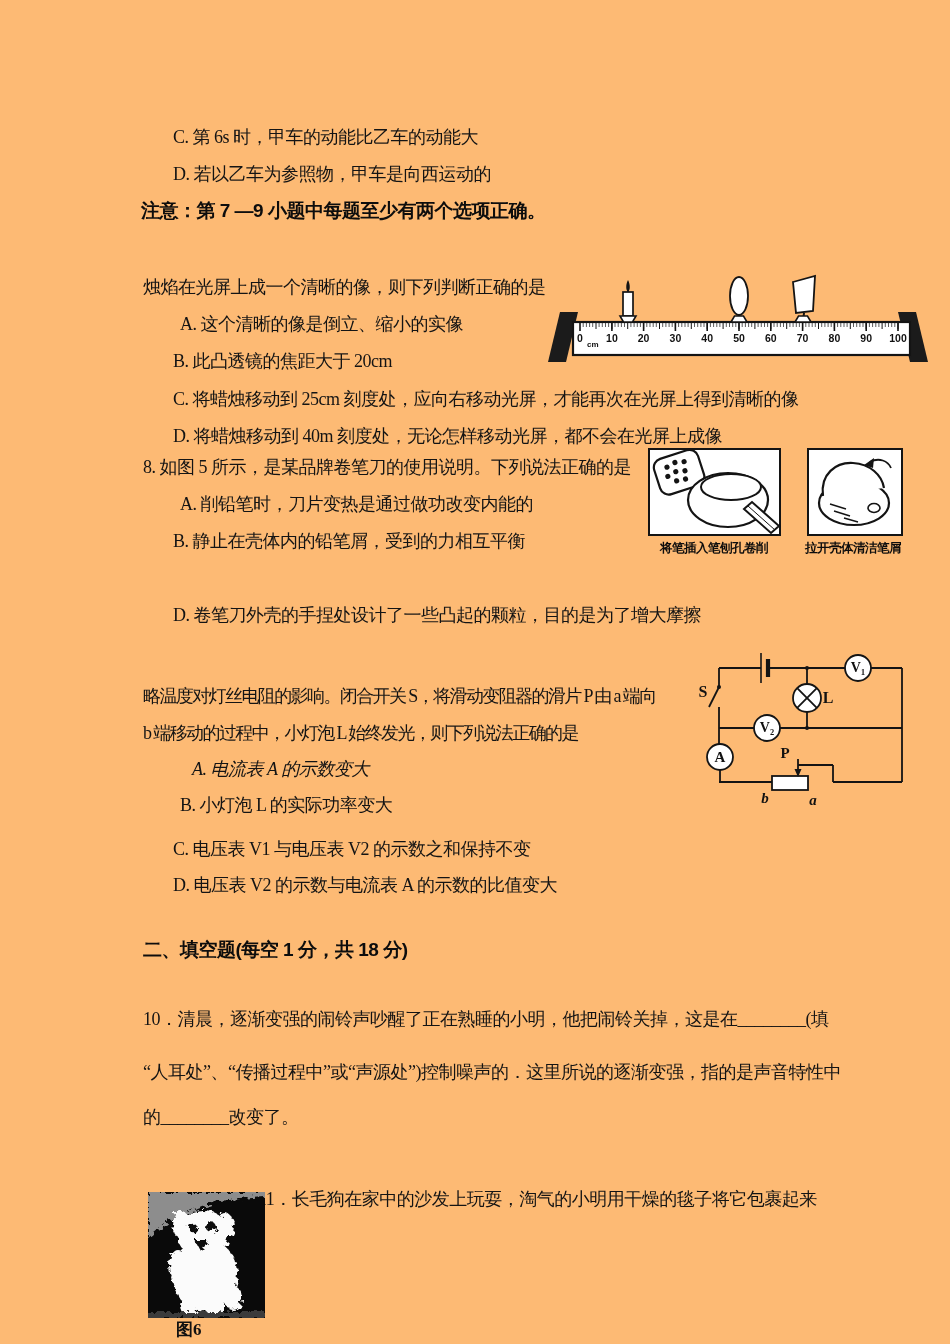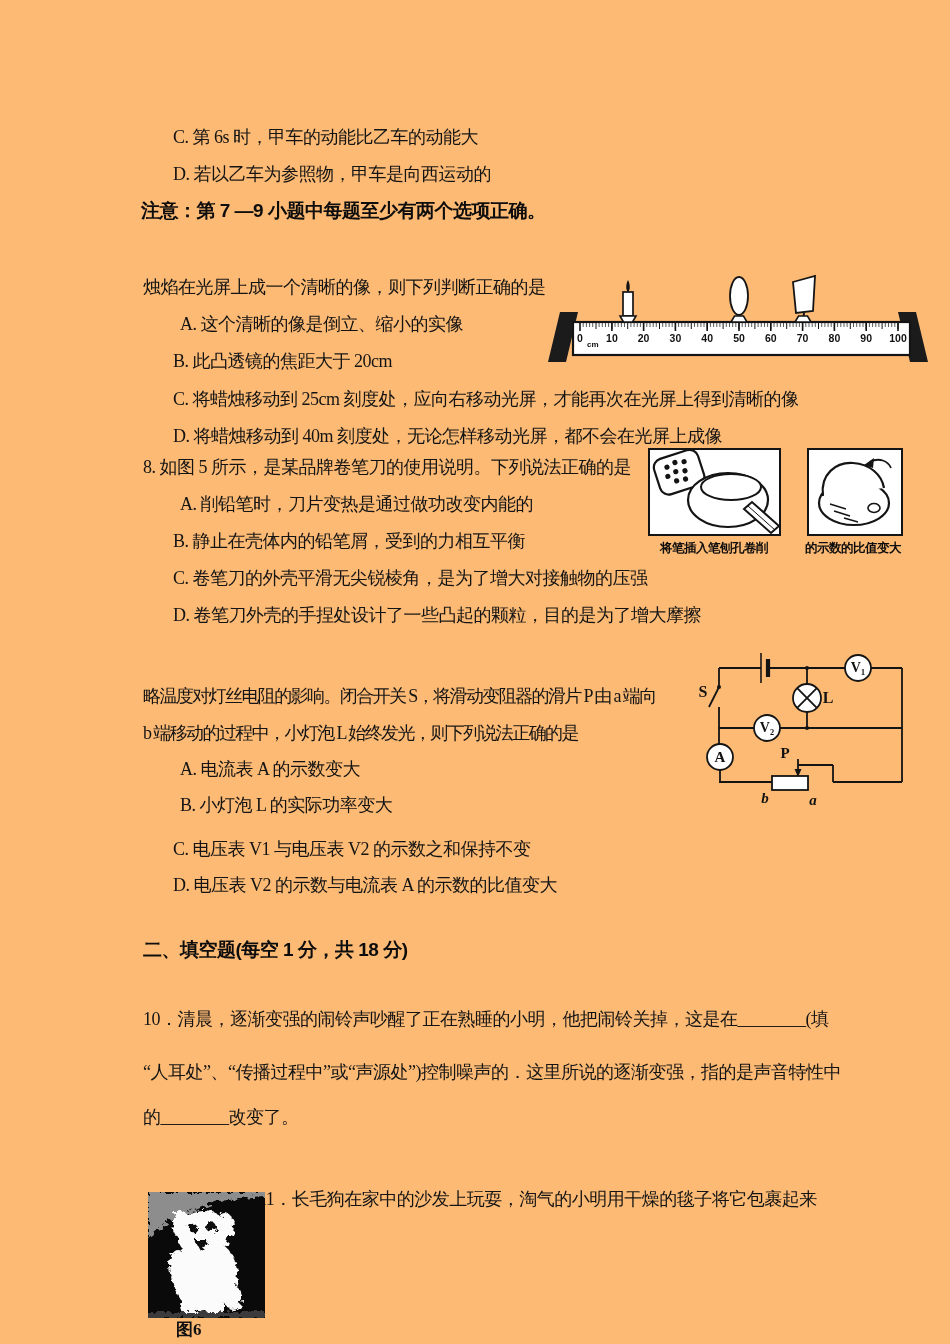--- a/index.html
+++ b/index.html
@@ -35,26 +35,25 @@
 
   <div class="line" style="left:143px;top:276px;">烛焰在光屏上成一个清晰的像，则下列判断正确的是</div>
   <div class="line" style="left:180px;top:313px;">A. 这个清晰的像是倒立、缩小的实像</div>
   <div class="line" style="left:173px;top:350px;">B. 此凸透镜的焦距大于 20cm</div>
   <div class="line" style="left:173px;top:388px;">C. 将蜡烛移动到 25cm 刻度处，应向右移动光屏，才能再次在光屏上得到清晰的像</div>
   <div class="line" style="left:173px;top:425px;">D. 将蜡烛移动到 40m 刻度处，无论怎样移动光屏，都不会在光屏上成像</div>
 
   <div class="line" style="left:143px;top:456px;">8. 如图 5 所示，是某品牌卷笔刀的使用说明。下列说法正确的是</div>
   <div class="line" style="left:173px;top:530px;">B. 静止在壳体内的铅笔屑，受到的力相互平衡</div>
   <div class="line" style="left:180px;top:493px;">A. 削铅笔时，刀片变热是通过做功改变内能的</div>
-  <div class="line" style="left:173px;top:567px;">C. 卷笔刀的外壳平滑无尖锐棱角，是为了增大对接触物的压强</div>
   <div class="line" style="left:173px;top:604px;">D. 卷笔刀外壳的手捏处设计了一些凸起的颗粒，目的是为了增大摩擦</div>
 
   <div class="line tight" style="left:143px;top:685px;">略温度对灯丝电阻的影响。闭合开关 S，将滑动变阻器的滑片 P 由 a 端向</div>
   <div class="line tight" style="left:143px;top:722px;">b 端移动的过程中，小灯泡 L 始终发光，则下列说法正确的是</div>
-  <div class="line" style="left:180px;top:758px;">A. 电流表 A 的示数变大</div>
+  <div class="line" style="left:192px;top:758px;font-style:italic;">A. 电流表 A 的示数变大</div>
   <div class="line" style="left:180px;top:794px;">B. 小灯泡 L 的实际功率变大</div>
   <div class="line" style="left:173px;top:838px;">C. 电压表 V1 与电压表 V2 的示数之和保持不变</div>
   <div class="line" style="left:173px;top:874px;">D. 电压表 V2 的示数与电流表 A 的示数的比值变大</div>
 
   <div class="line bhead" style="left:143px;top:938px;">二、填空题(每空 1 分，共 18 分)</div>
 
   <div class="line" style="left:143px;top:1008px;">10．清晨，逐渐变强的闹铃声吵醒了正在熟睡的小明，他把闹铃关掉，这是在________(填</div>
   <div class="line" style="left:143px;top:1061px;">“人耳处”、“传播过程中”或“声源处”)控制噪声的．这里所说的逐渐变强，指的是声音特性中</div>
   <div class="line" style="left:143px;top:1106px;">的________改变了。</div>
 
@@ -140,21 +139,21 @@
         <path d="M175,48 C172,26 188,14 205,15 C222,16 234,27 236,40" fill="#ffffff" stroke="#141414" stroke-width="2.2"></path>
         <path d="M182,56 l16,5 M186,63 l16,5 M196,70 l14,4" stroke="#141414" stroke-width="1.4"></path>
         <ellipse cx="226" cy="60" rx="6" ry="4.5" fill="#ffffff" stroke="#141414" stroke-width="1.6"></ellipse>
       </g>
       <g>
         <path d="M222,14 C231,9 240,13 243,20" fill="none" stroke="#141414" stroke-width="1.8"></path>
         <polygon points="216,17 226,10 225,20" fill="#141414"></polygon>
       </g>
     </svg>
     <span class="capt" style="left:0;top:92px;width:132px;">将笔插入笔刨孔卷削</span>
-    <span class="capt" style="left:155px;top:92px;width:100px;">的示数的比值变大</span>
+    <span class="capt" style="left:155px;top:92px;width:100px;">拉开壳体清洁笔屑</span>
   </div>
 
   <div class="fig" style="left:695px;top:640px;width:240px;height:175px;">
     <svg width="240" height="175" viewBox="0 0 240 175">
       <g stroke="#141414" stroke-width="1.8" fill="none">
 
         <path d="M24,28 H66 M73,28 H150 M176,28 H207"></path>
         <line x1="66" y1="13" x2="66" y2="43" stroke-width="1.6"></line>
         <line x1="73" y1="19" x2="73" y2="37" stroke-width="4.2"></line>
 

